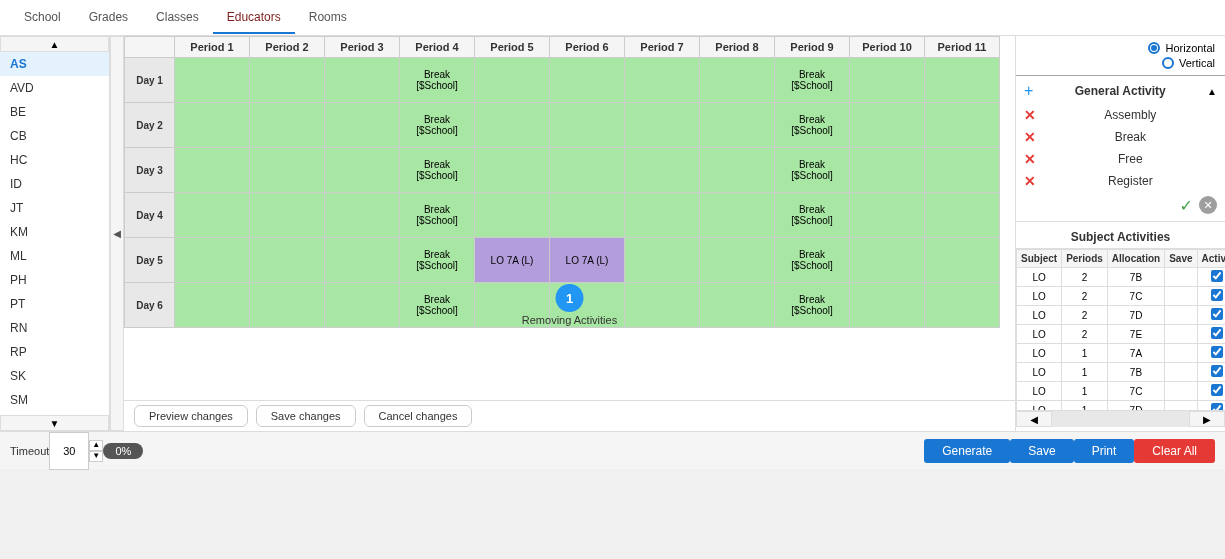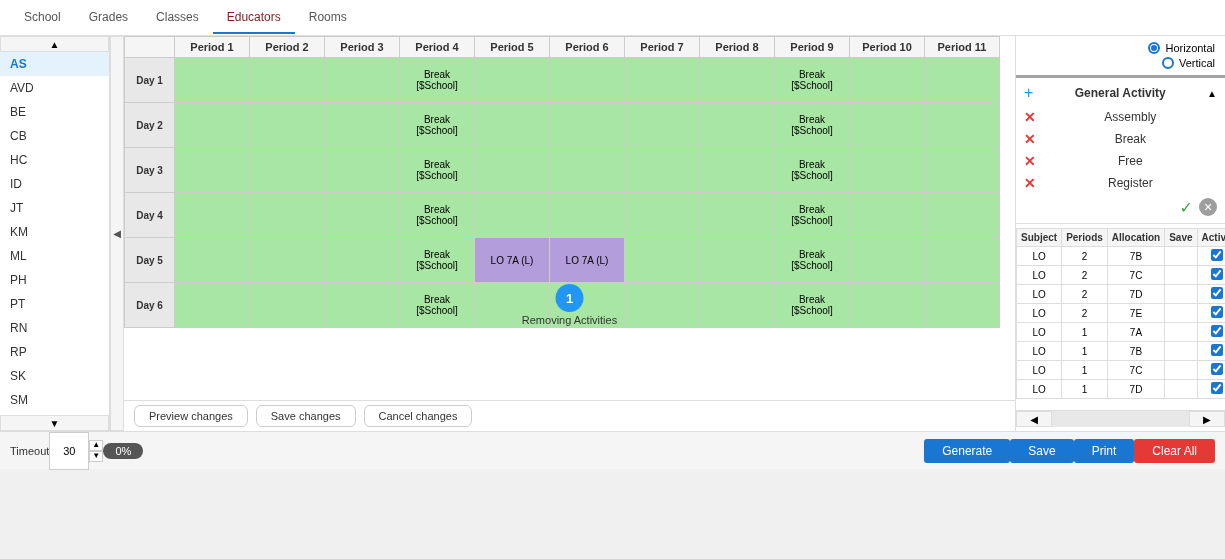--- a/index.html
+++ b/index.html
@@ -40,21 +40,21 @@
 
     
     .grid-bottom-bar { display: flex; align-items: center; padding: 4px 10px; border-top: 1px solid #ddd; gap: 8px; background: #fff; }
     .action-btn { padding: 4px 14px; font-size: 11px; border: 1px solid #ccc; background: #fff; cursor: pointer; border-radius: 6px; color: #333; }
 
     
     .collapse-arrow { width: 14px; background: #f5f5f5; border: 1px solid #ddd; cursor: pointer; display: flex; align-items: center; justify-content: center; font-size: 10px; color: #555; }
 
     
     .right-panel { width: 210px; border-left: 1px solid #ddd; display: flex; flex-direction: column; background: #fff; overflow: hidden; }
-    .orientation-section { padding: 6px 10px; border-bottom: 3px solid #a3a3a3; display: flex; flex-direction: column; gap: 3px; align-items: flex-end; }
+    .orientation-section { padding: 6px 10px; border-bottom: 1px solid #a3a3a3; display: flex; flex-direction: column; gap: 3px; align-items: flex-end; }
     .radio-row { display: flex; align-items: center; gap: 5px; font-size: 11px; }
     .radio-dot { width: 12px; height: 12px; border-radius: 50%; border: 2px solid #1976d2; display: flex; align-items: center; justify-content: center; }
     .radio-dot.filled::after { content: ''; width: 6px; height: 6px; background: #1976d2; border-radius: 50%; display: block; }
 
     .general-activity-section { padding: 6px 8px; border-bottom: 1px solid #ddd; }
     .ga-header { display: flex; align-items: center; gap: 6px; margin-bottom: 4px; }
     .ga-title { font-size: 12px; font-weight: bold; color: #333; flex: 1; text-align: center; }
     .ga-plus { color: #2196f3; font-size: 16px; cursor: pointer; }
     .ga-list { overflow-y: auto; max-height: 150px; }
     .ga-item { display: flex; align-items: center; padding: 3px 0; gap: 8px; }
@@ -331,20 +331,21 @@
             <span class="ga-item-label">Register</span>
           </div>
         </div>
         <div style="display:flex;justify-content:flex-end;gap:6px;padding:4px 0 0 0;">
           <span class="check-icon">✓</span>
           <div class="del-icon">✕</div>
         </div>
       </div>
 
       <div class="subject-activities-section">
+        <div class="sa-title">Subject Activities</div>
         <div class="sa-table-wrapper">
           <table class="sa-table">
             <thead>
               <tr>
                 <th>Subject</th>
                 <th>Periods</th>
                 <th>Allocation</th>
                 <th>Save</th>
                 <th>Active</th>
 

